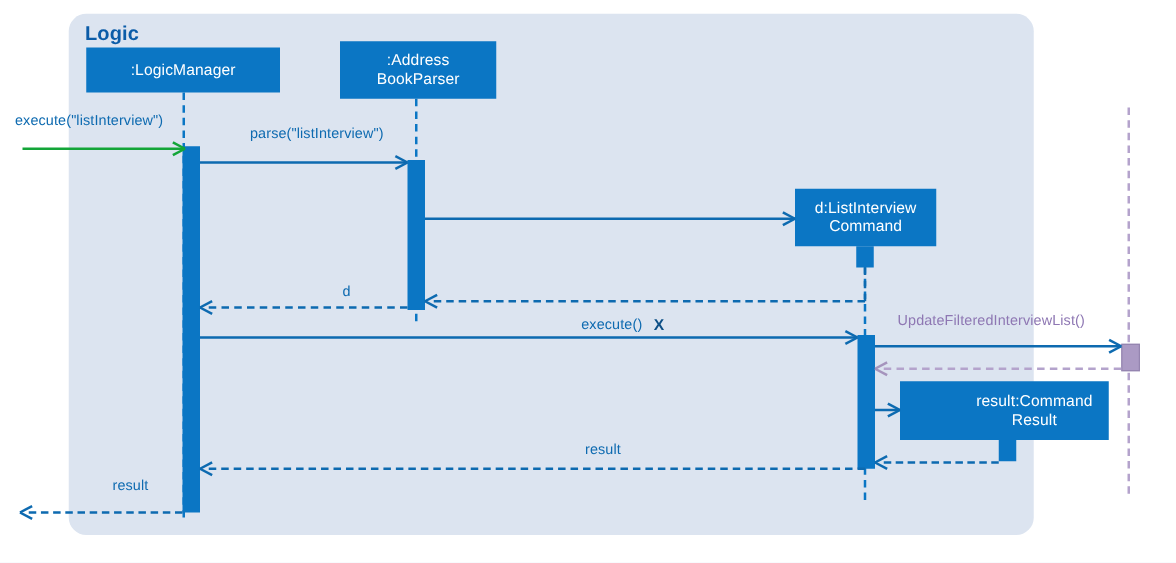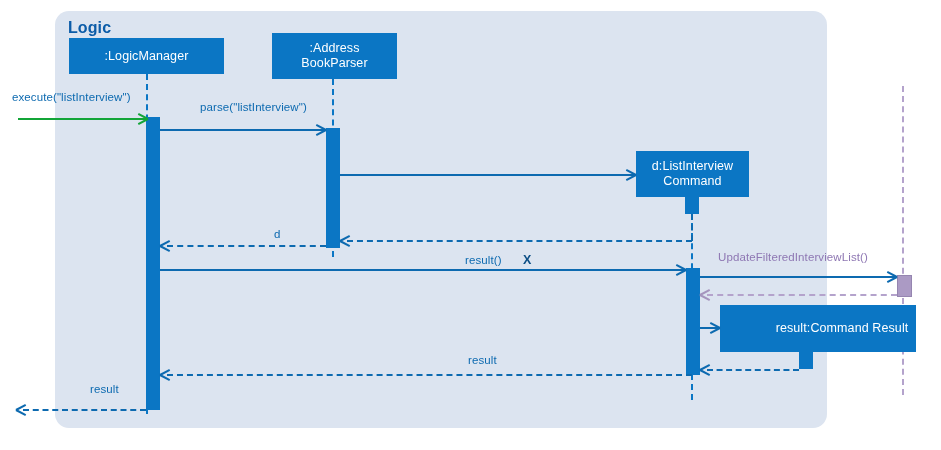--- a/index.html
+++ b/index.html
@@ -151,21 +151,21 @@
   <div class="participant blue" style="left:636px; top:151px; width:113px; height:46px;">
     <span class="pname">d:ListInterview
 Command</span>
   </div>
 
   <div class="participant blue" style="left:272px; top:33px; width:125px; height:46px;">
     <span class="pname">:Address
 BookParser</span>
   </div>
 
-  <div class="participant blue" style="left:720px; top:305px; width:196px; height:47px;padding-left:48px;">
+  <div class="participant blue" style="left:720px; top:305px; width:167px; height:47px;padding-left:48px;">
     <span class="pname">result:Command Result</span>
   </div>
 
 
   <div class="activation blue" style="left:146px; top:117px; width:14px; height:293px;"></div>
   <div class="activation blue" style="left:326px; top:128px; width:14px; height:120px;"></div>
   <div class="activation blue" style="left:685px; top:197px; width:14px; height:17px;"></div>
   <div class="activation blue" style="left:686px; top:268px; width:14px; height:107px;"></div>
   <div class="activation blue" style="left:799px; top:352px; width:14px; height:17px;"></div>
   <div class="activation purple" style="left:897px; top:275px; width:15px; height:22px;"></div>
@@ -182,21 +182,21 @@
   <div class="arrow right blue" style="left:625px; top:169px;"></div>
 
   <div class="vseg dashed blue" style="left:691px; top:214px; height:27px;"></div>
   <div class="msg-line dashed blue" style="left:347px; top:240px; width:345px;"></div>
   <div class="arrow left blue" style="left:340px; top:235px;"></div>
 
   <div class="msg-label blue" style="left:274px; top:228px;">d</div>
   <div class="msg-line dashed blue" style="left:167px; top:245px; width:159px;"></div>
   <div class="arrow left blue" style="left:160px; top:240px;"></div>
 
-  <div class="msg-label blue" style="left:465px; top:254px;">result()</div>
+  <div class="msg-label blue" style="left:465px; top:254px;">execute()</div>
   <div class="xmark" style="left:523px; top:253px;">X</div>
   <div class="msg-line solid blue" style="left:160px; top:269px; width:526px;"></div>
   <div class="arrow right blue" style="left:675px; top:264px;"></div>
 
   <div class="msg-label purple" style="left:718px; top:251px;">UpdateFilteredInterviewList()</div>
   <div class="msg-line solid blue" style="left:700px; top:276px; width:197px;"></div>
   <div class="arrow right blue" style="left:886px; top:271px;"></div>
 
   <div class="msg-line dashed purple" style="left:707px; top:294px; width:190px;"></div>
   <div class="arrow left purple" style="left:700px; top:289px;"></div>

